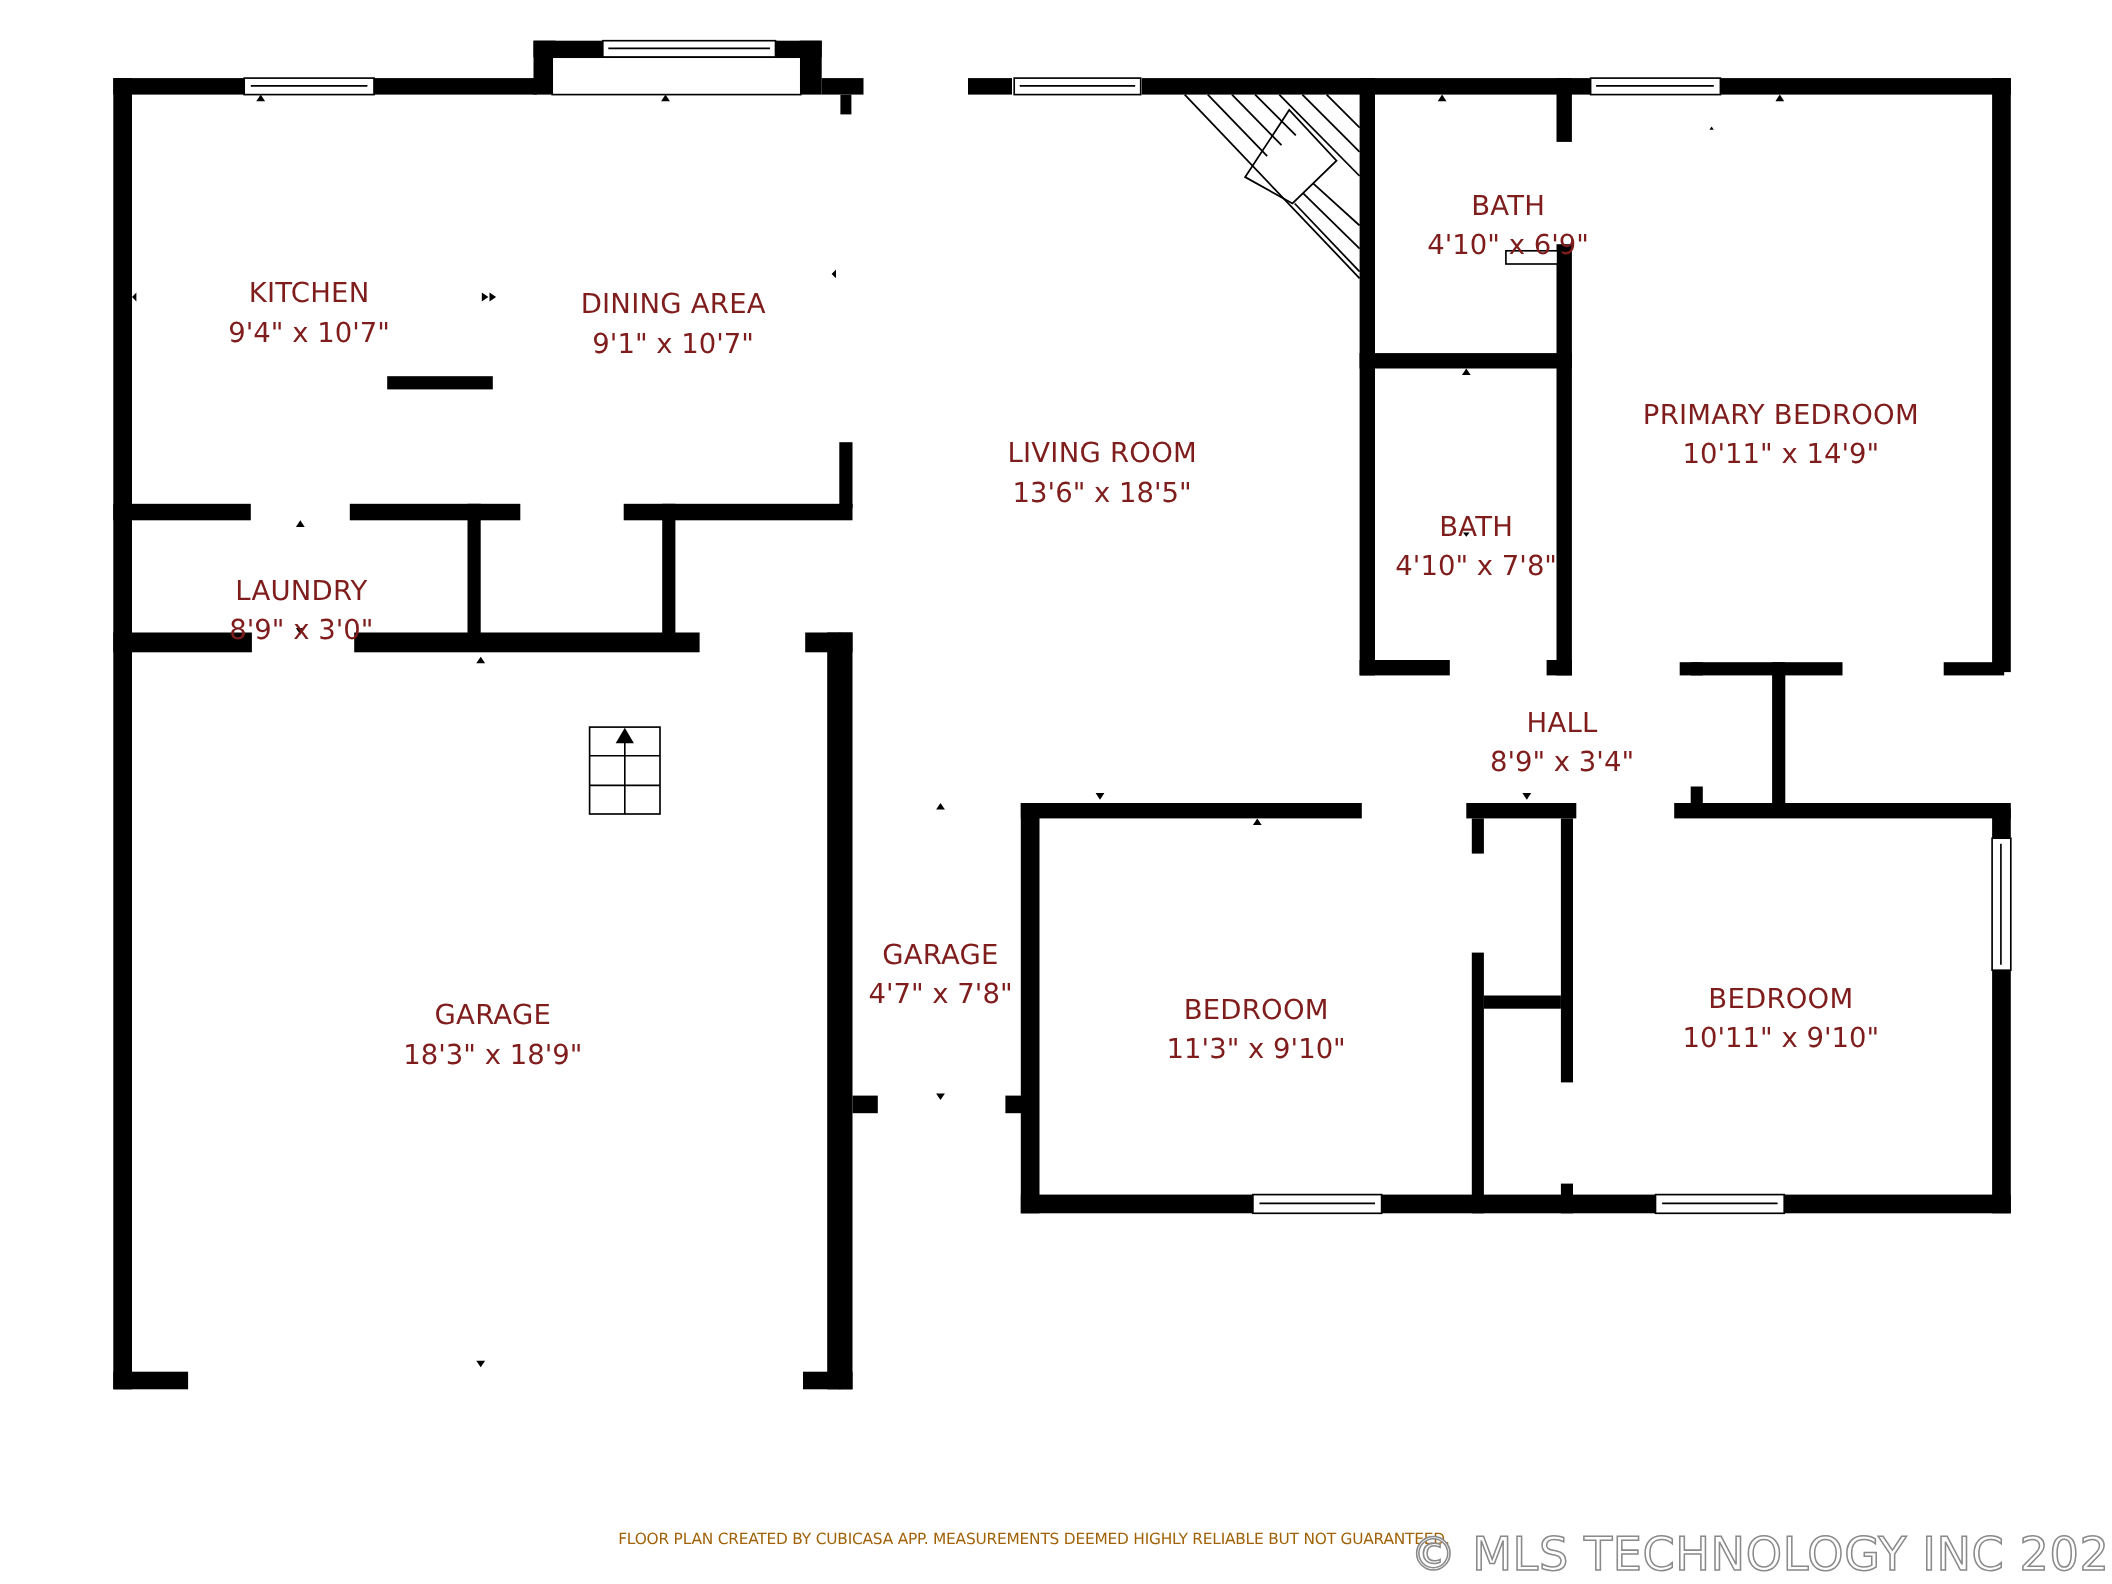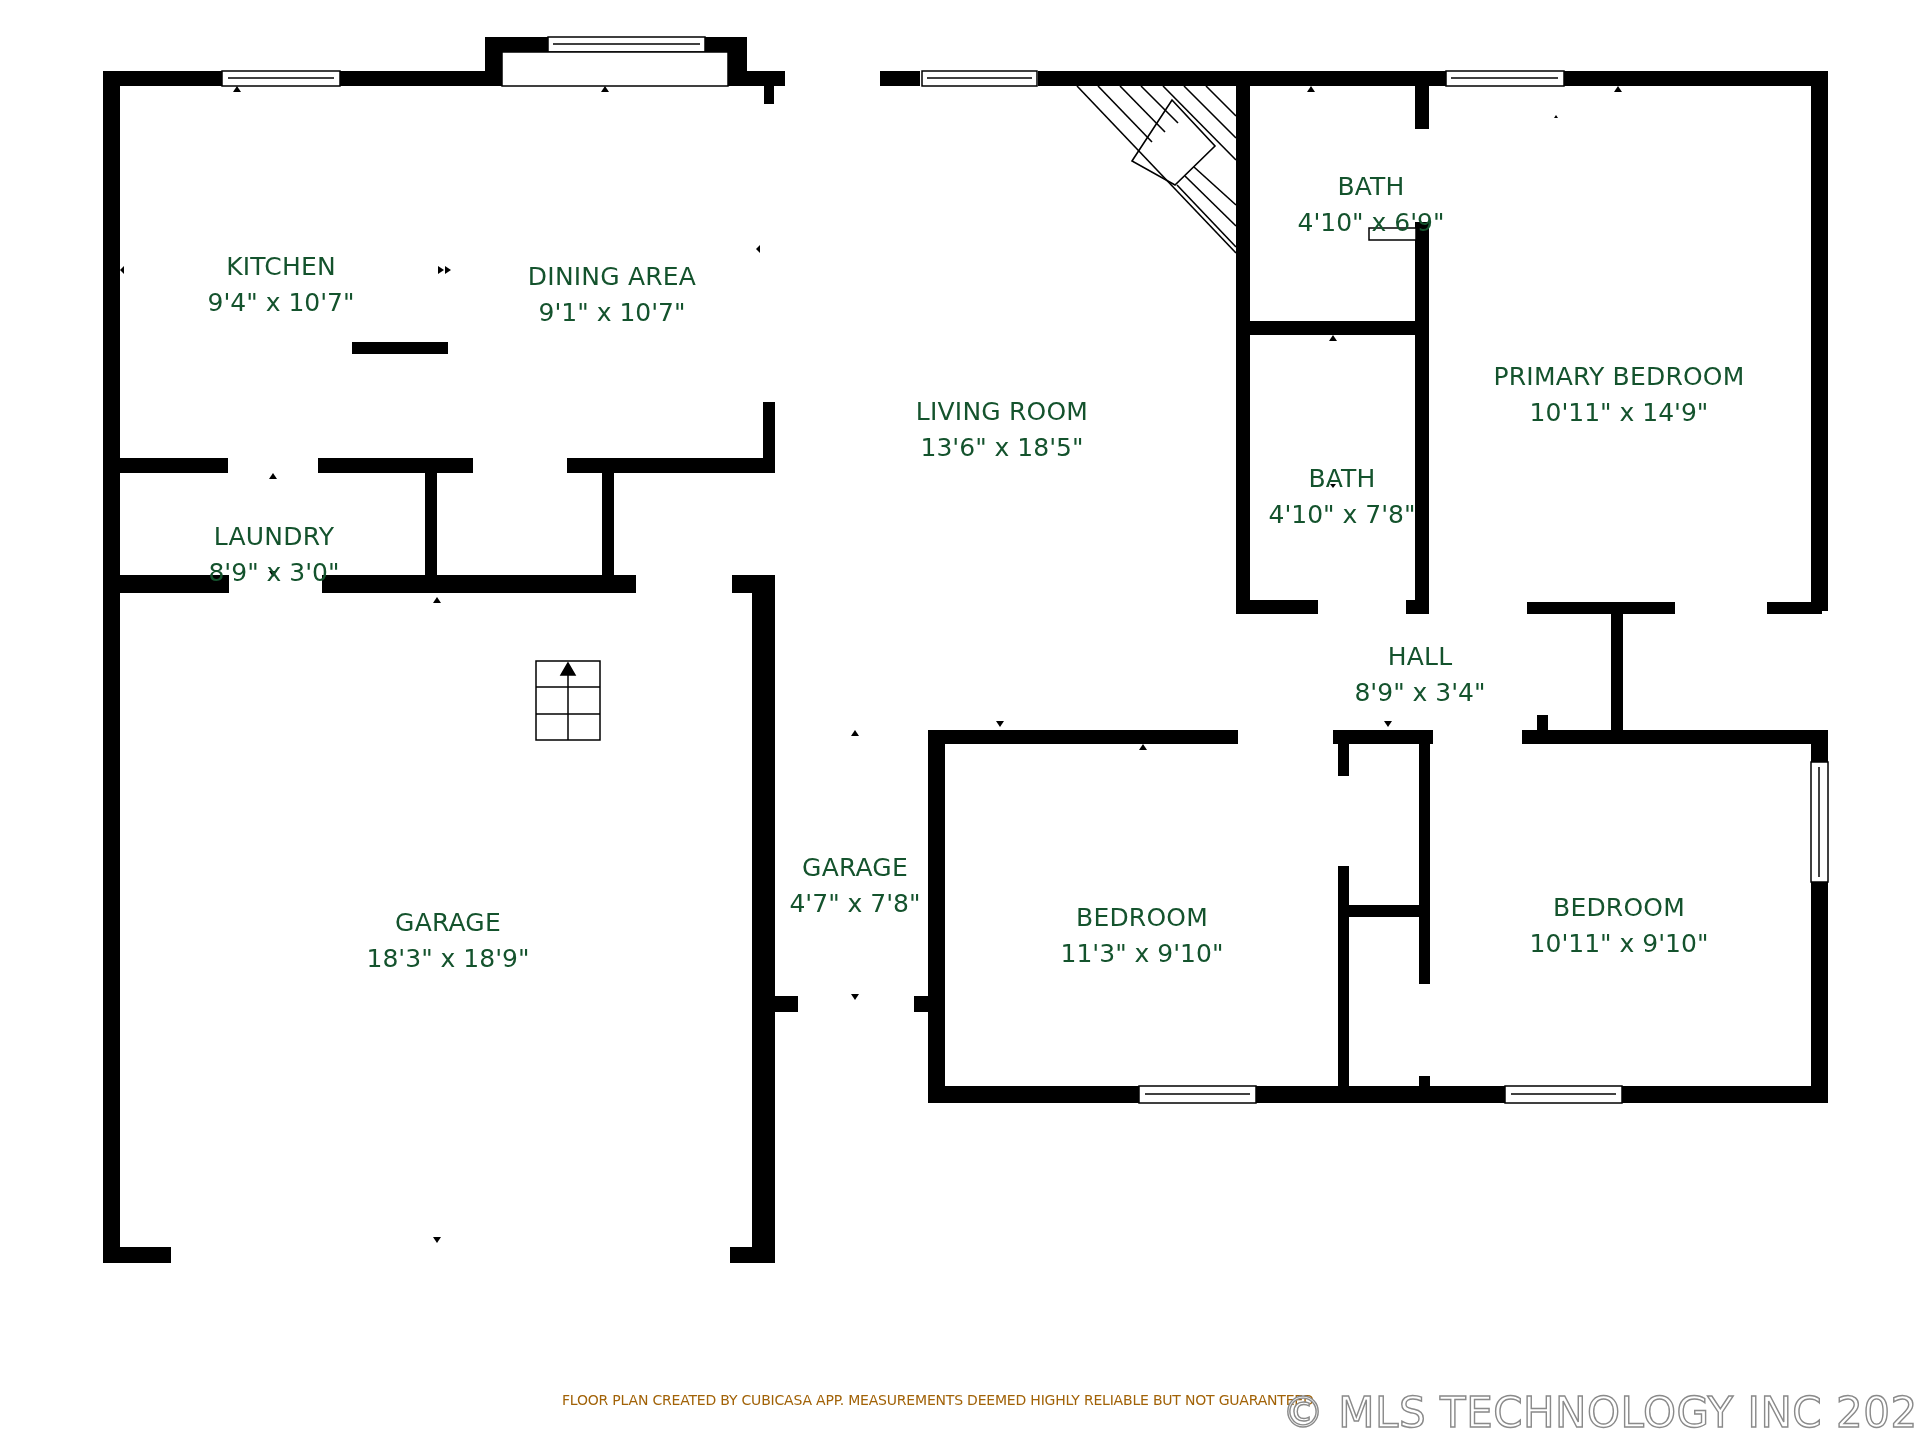--- a/index.html
+++ b/index.html
@@ -1,19 +1,19 @@
 <!DOCTYPE html>
 <html><head>
   <meta charset="utf-8">
   <style>
     html, body { margin: 0; padding: 0; background: #ffffff; }
     body { width: 1920px; height: 1440px; position: relative; overflow: hidden;
            font-family: "DejaVu Sans", sans-serif; }
     #plan { position: absolute; left: 0; top: 0; }
-    .room-label { position: absolute; text-align: center; color: #14532d; transform: translateX(-50%);
+    .room-label { position: absolute; text-align: center; color: #7f1d1d; transform: translateX(-50%);
                   font-family: "DejaVu Sans", sans-serif; font-size: 25px; line-height: 36px; white-space: nowrap; }
     .room-label .name { display: block; letter-spacing: 0.2px; }
     .room-label .dims { display: block; }
     .disclaimer { position: absolute; left: 562px; top: 1392px; font-size: 14px; color: #a16207;
                   font-family: "DejaVu Sans", sans-serif; letter-spacing: -0.2px; white-space: nowrap; }
     .copyright { position: absolute; left: 1282px; top: 1388px; font-size: 42px; color: #ffffff;
                  font-family: "DejaVu Sans", sans-serif; white-space: nowrap;
                  -webkit-text-stroke: 1.4px #8a8a8a; letter-spacing: 0.5px; }
   </style>
 </head>

